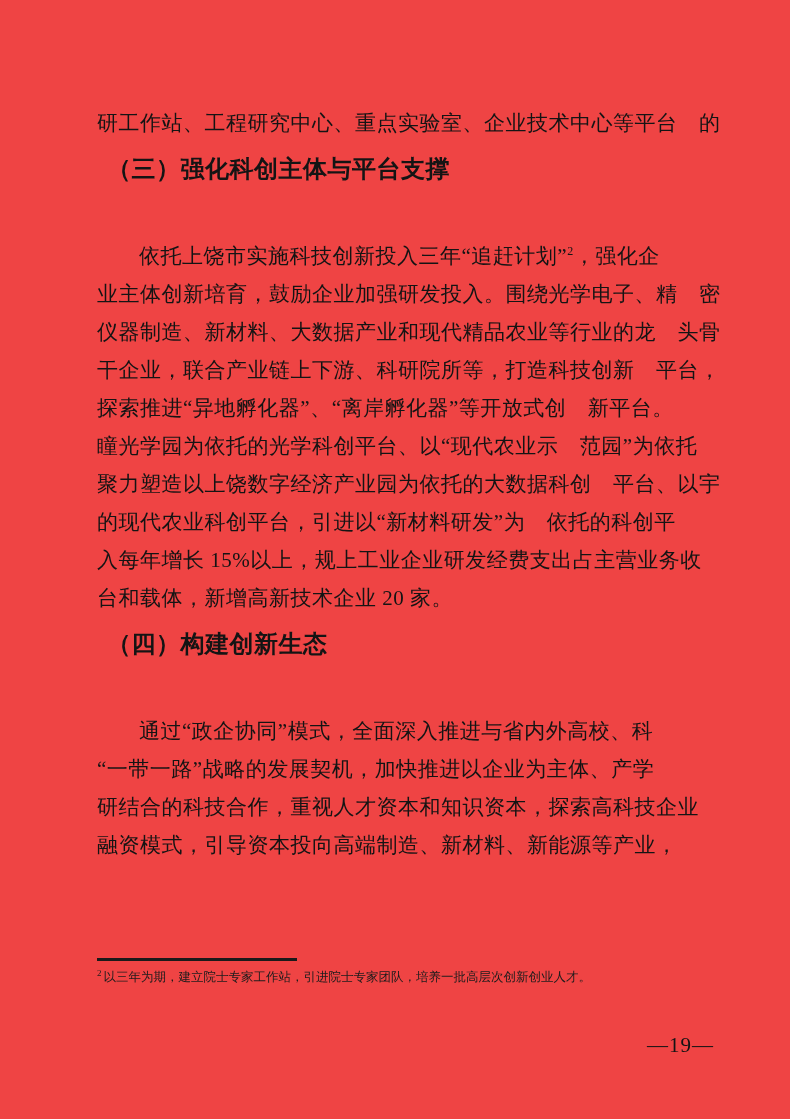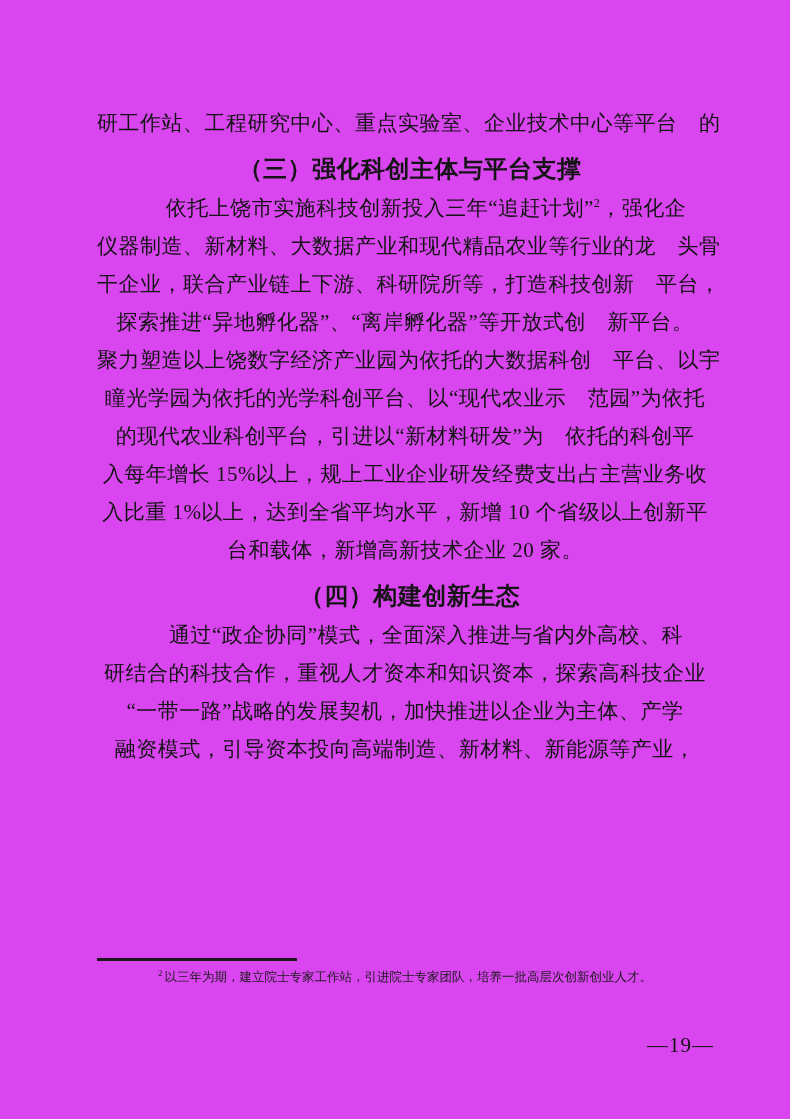--- a/index.html
+++ b/index.html
@@ -1,39 +1,38 @@
 <!DOCTYPE html>
 <html><head>
 <meta charset="utf-8">
 <style>
   html, body { margin: 0; padding: 0; background: #e8e8e8; }
   .page {
     position: relative;
     width: 790px;
     height: 1119px;
-    background: #d946ef;
+    background: #ef4444;
     font-family: "Liberation Serif", serif;
     color: #141414;
     overflow: hidden;
     margin: 0 auto;
-    text-align: center;
   }
   .content {
     position: absolute;
     left: 97px;
     top: 104px;
     width: 616px;
     font-size: 21px;
     line-height: 38px;
   }
   .line {
     white-space: pre;
     letter-spacing: 0.5px;
   }
-  .line.indent { padding-left: 42px; }
+  .line.indent { padding-left: 42px; margin-top: 48px; }
   .line sup {
     font-size: 12px;
     line-height: 0;
     vertical-align: super;
   }
   .heading {
     font-family: "Liberation Sans", sans-serif;
     font-weight: bold;
     font-size: 24px;
     line-height: 40px;
@@ -75,33 +74,33 @@
   }
 </style>
 </head>
 <body>
 
 <div class="page">
   <div class="content" id="doc-content">
       <div class="line">研工作站、工程研究中心、重点实验室、企业技术中心等平台　的</div>
       <div class="heading">（三）强化科创主体与平台支撑</div>
       <div class="line indent"><span>依托上饶市实施科技创新投入三年“追赶计划”</span><sup>2</sup><span>，强化企</span></div>
+      <div class="line">业主体创新培育，鼓励企业加强研发投入。围绕光学电子、精　密</div>
       <div class="line">仪器制造、新材料、大数据产业和现代精品农业等行业的龙　头骨</div>
       <div class="line">干企业，联合产业链上下游、科研院所等，打造科技创新　平台，</div>
       <div class="line">探索推进“异地孵化器”、“离岸孵化器”等开放式创　新平台。</div>
+      <div class="line">瞳光学园为依托的光学科创平台、以“现代农业示　范园”为依托</div>
       <div class="line">聚力塑造以上饶数字经济产业园为依托的大数据科创　平台、以宇</div>
-      <div class="line">瞳光学园为依托的光学科创平台、以“现代农业示　范园”为依托</div>
       <div class="line">的现代农业科创平台，引进以“新材料研发”为　依托的科创平</div>
       <div class="line">入每年增长 15%以上，规上工业企业研发经费支出占主营业务收</div>
-      <div class="line">入比重 1%以上，达到全省平均水平，新增 10 个省级以上创新平</div>
       <div class="line">台和载体，新增高新技术企业 20 家。</div>
       <div class="heading">（四）构建创新生态</div>
       <div class="line indent">通过“政企协同”模式，全面深入推进与省内外高校、科</div>
+      <div class="line">“一带一路”战略的发展契机，加快推进以企业为主体、产学</div>
       <div class="line">研结合的科技合作，重视人才资本和知识资本，探索高科技企业</div>
-      <div class="line">“一带一路”战略的发展契机，加快推进以企业为主体、产学</div>
       <div class="line">融资模式，引导资本投向高端制造、新材料、新能源等产业，</div>
     </div>
 
   <div class="footnote">
     <div class="fn-rule"></div>
     <div class="fn-line"><sup>2</sup><span>以三年为期，建立院士专家工作站，引进院士专家团队，培养一批高层次创新创业人才。</span></div>
   </div>
 
   <div class="page-number">—19—</div>
 </div>

